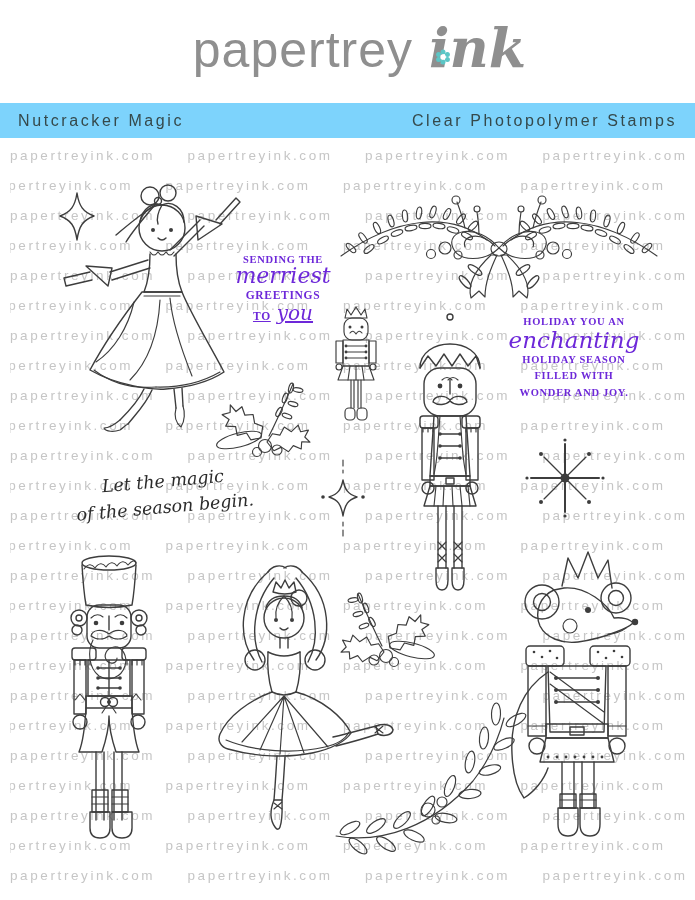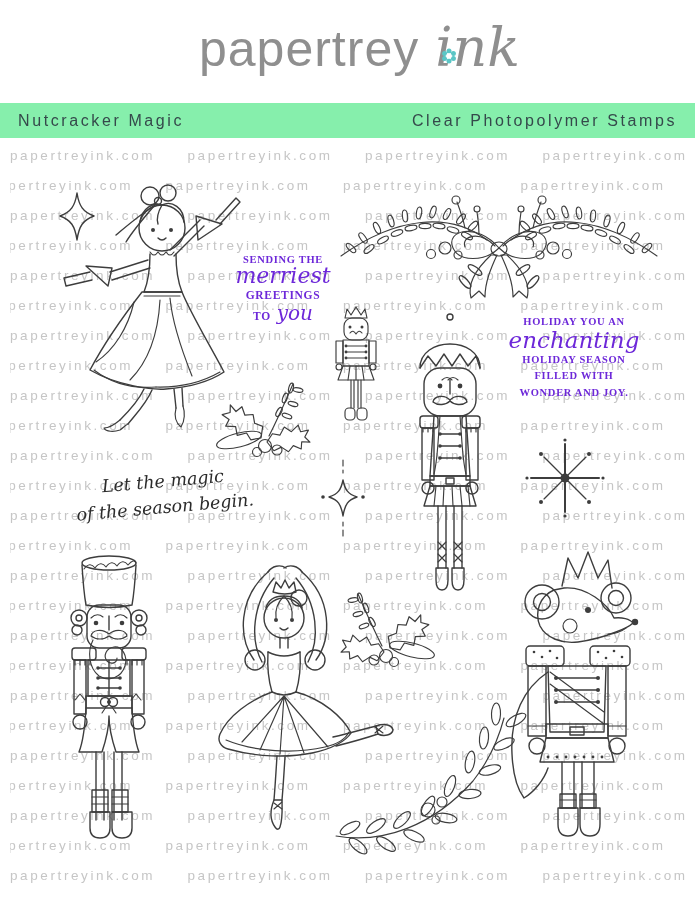--- a/index.html
+++ b/index.html
@@ -1,45 +1,45 @@
 <!DOCTYPE html>
 <html><head>
 <meta charset="utf-8">
 <style>
   html,body{margin:0;padding:0;}
   body{width:695px;height:900px;background:#ffffff;overflow:hidden;position:relative;
        font-family:"Liberation Sans",sans-serif;}
   
   .logo{position:absolute;top:16px;left:0;width:695px;text-align:center;color:#8f8f8f;z-index:3;}
   .logo-main{font-family:Liberation Sans, sans-serif;font-size:50px;letter-spacing:1px;margin-left:24px;}
-  .logo-ink{font-family:"DejaVu Serif",serif;font-style:italic;font-size:54px;margin-left:16px;position:relative;display:inline-block;}
+  .logo-ink{font-family:"DejaVu Serif",serif;font-style:italic;font-size:54px;margin-left:16px;position:relative;display:inline-block;font-weight:bold;}
   .ink-flower{position:absolute;left:6px;top:-2px;}
   
-  .banner{position:absolute;top:103px;left:0;width:695px;height:35px;background:#86efac;
+  .banner{position:absolute;top:103px;left:0;width:695px;height:35px;background:#7dd3fc;
           display:flex;justify-content:space-between;align-items:center;box-sizing:border-box;
           padding:0 18px;color:#35494b;font-size:16px;letter-spacing:2.6px;z-index:3;}
   
   .watermark-layer{position:absolute;top:141px;left:10px;right:0;bottom:0;overflow:hidden;z-index:0;
           color:#c6c6c6;user-select:none;}
   .wm-row{height:30px;line-height:30px;white-space:nowrap;font-size:13.5px;letter-spacing:2.6px;word-spacing:26px;}
   .wm-row:nth-child(even){margin-left:-22px;}
   
   .stamp{position:absolute;z-index:1;overflow:visible;}
   .stamp .ln{stroke:#3d3d3d;stroke-width:1.4;fill:none;stroke-linecap:round;stroke-linejoin:round;}
   .stamp .th{stroke-width:1.15;}
   .stamp .f{fill:#3d3d3d;stroke:none;}
   
   .sent{position:absolute;z-index:2;color:#6d28d9;text-align:center;}
   .caps{font-family:"Liberation Serif",serif;font-weight:700;letter-spacing:0.7px;}
   .script{font-family:"DejaVu Serif",serif;font-style:italic;font-weight:400;}
   #sent-sending{left:222px;top:253px;width:122px;}
   #sent-sending .c1{font-size:10.5px;line-height:13px;}
   #sent-sending .s1{font-size:22px;line-height:22px;margin-top:-1px;}
   #sent-sending .c2{font-size:11.5px;line-height:16px;}
-  #sent-sending .row{display:flex;justify-content:center;align-items:baseline;gap:6px;}
+  #sent-sending .row{display:flex;justify-content:center;align-items:baseline;gap:6px;text-decoration:underline;}
   #sent-sending .s2{font-size:20px;line-height:20px;}
   #sent-wishing{left:500px;top:314px;width:148px;}
   #sent-wishing .caps{font-size:10.5px;line-height:16.5px;}
   #sent-wishing .s1{font-size:23px;line-height:21px;margin:-1px 0 1px;}
   #sent-magic{left:64px;top:468px;width:200px;transform:rotate(-5deg);
       font-family:"DejaVu Serif",serif;font-style:italic;font-size:17.5px;line-height:26px;color:#2b2b2b;}
 </style>
 </head>
 <body>
 

